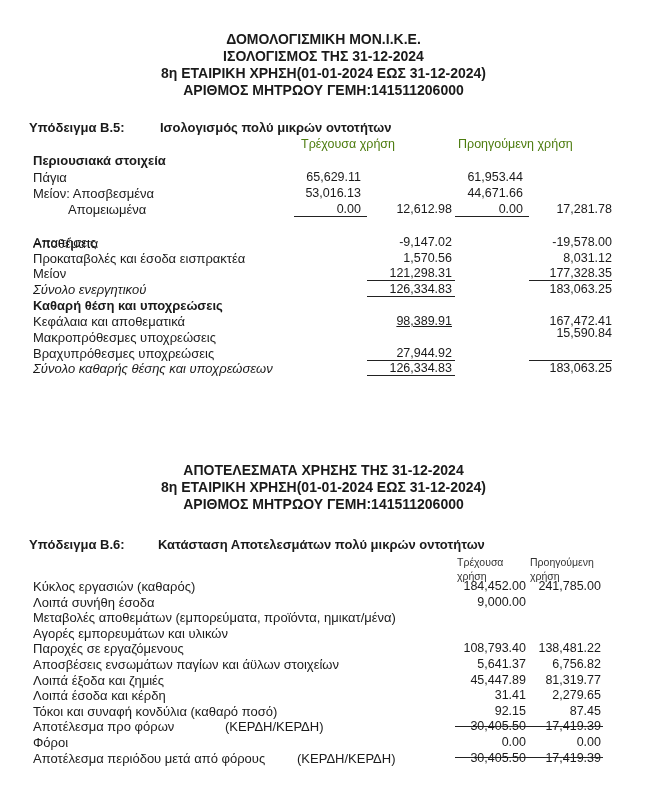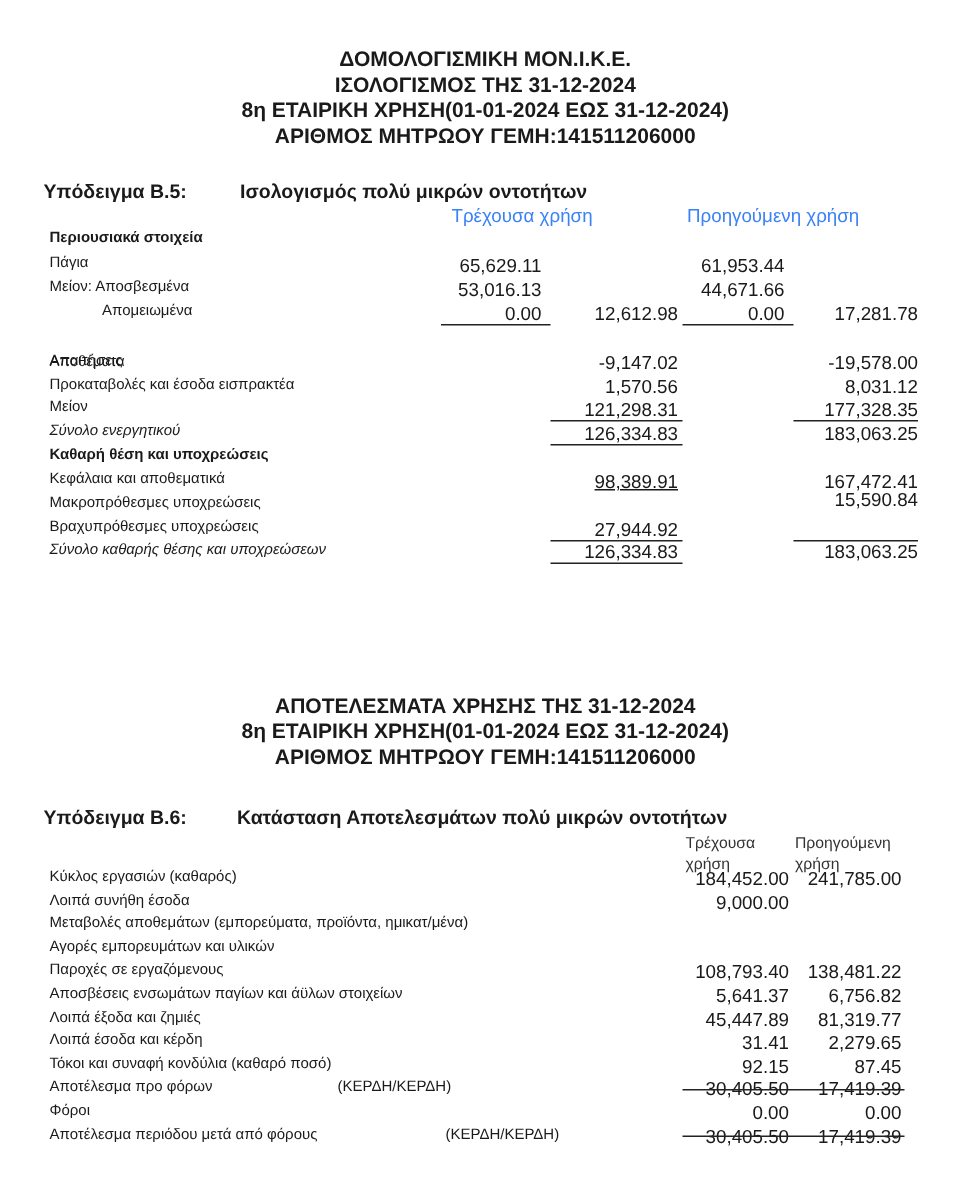--- a/index.html
+++ b/index.html
@@ -3,25 +3,25 @@
 <meta charset="utf-8">
 <style>
   html, body { margin: 0; padding: 0; background: #ffffff; }
   body {
     width: 647px; height: 787px; position: relative; overflow: hidden;
     font-family: "Liberation Sans", sans-serif; color: #1a1a1a;
   }
   .abs { position: absolute; white-space: nowrap; }
   .hdr { font-weight: bold; font-size: 14px; text-align: center; width: 647px; left: 0; }
   .sec-title { font-weight: bold; font-size: 13px; }
-  .lbl { font-size: 10px; }
+  .lbl { font-size: 13px; }
   .bold { font-weight: bold; }
   .ital { font-style: italic; }
   .num { font-size: 12.5px; text-align: right; }
-  .colhdr { font-size: 12.5px; color: #3b82f6; }
+  .colhdr { font-size: 12.5px; color: #4d7c0f; }
   .colhdr-sm { font-size: 10.5px; color: #333; line-height: 14px; }
   .line { position: absolute; height: 0; border-top: 1.3px solid #222; }
 </style>
 </head>
 <body>
 
 <div class="abs hdr" style="top:31px;">ΔΟΜΟΛΟΓΙΣΜΙΚΗ ΜΟΝ.Ι.Κ.Ε.</div>
 <div class="abs hdr" style="top:48px;">ΙΣΟΛΟΓΙΣΜΟΣ ΤΗΣ 31-12-2024</div>
 <div class="abs hdr" style="top:65px;">8η  ΕΤΑΙΡΙΚΗ ΧΡΗΣΗ(01-01-2024 ΕΩΣ 31-12-2024)</div>
 <div class="abs hdr" style="top:82px;">ΑΡΙΘΜΟΣ ΜΗΤΡΩΟΥ ΓΕΜΗ:141511206000</div>

